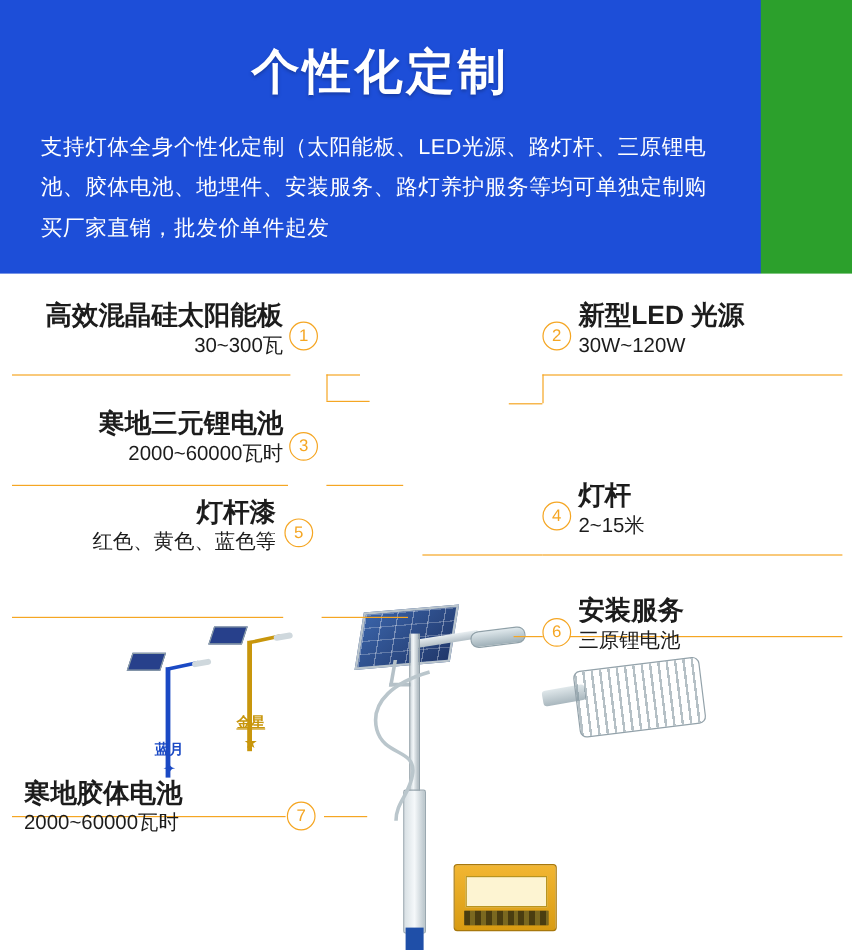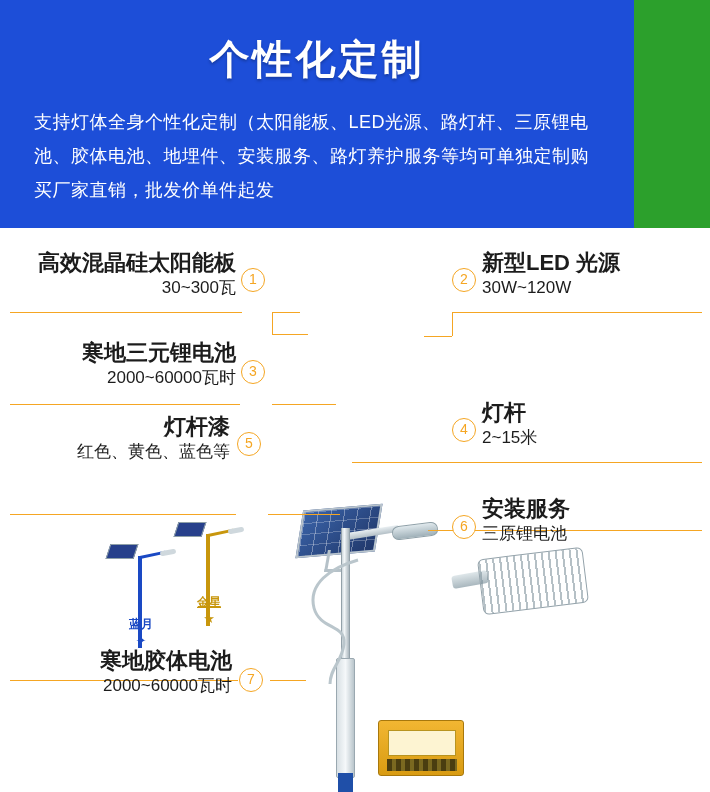--- a/index.html
+++ b/index.html
@@ -243,21 +243,21 @@
     <div class="wire h" style="left:428px; top:302px; width:24px;"></div>
     <div class="num" style="left:452px; top:287px;">6</div>
     <div class="label" style="left:482px; top:268px;">
       <div class="l1">安装服务</div>
       <div class="l2">三原锂电池</div>
     </div>
 
     <div class="wire h" style="left:10px; top:452px; width:228px;"></div>
     <div class="wire h" style="left:270px; top:452px; width:36px;"></div>
     <div class="num" style="left:239px; top:440px;">7</div>
-    <div class="label" style="left:8px; top:420px; width:224px; text-align:right;">
+    <div class="label" style="left:20px; top:420px; width:224px; ">
       <div class="l1">寒地胶体电池</div>
       <div class="l2">2000~60000瓦时</div>
     </div>
 
 
     <div class="sample" style="left:104px; top:288px;margin-top:22px;">
       <div class="spanel"></div>
       <div class="sarm" style="background:#1a49c4;"></div>
       <div class="slamp"></div>
       <div class="sp" style="background:#1a49c4;"></div>

